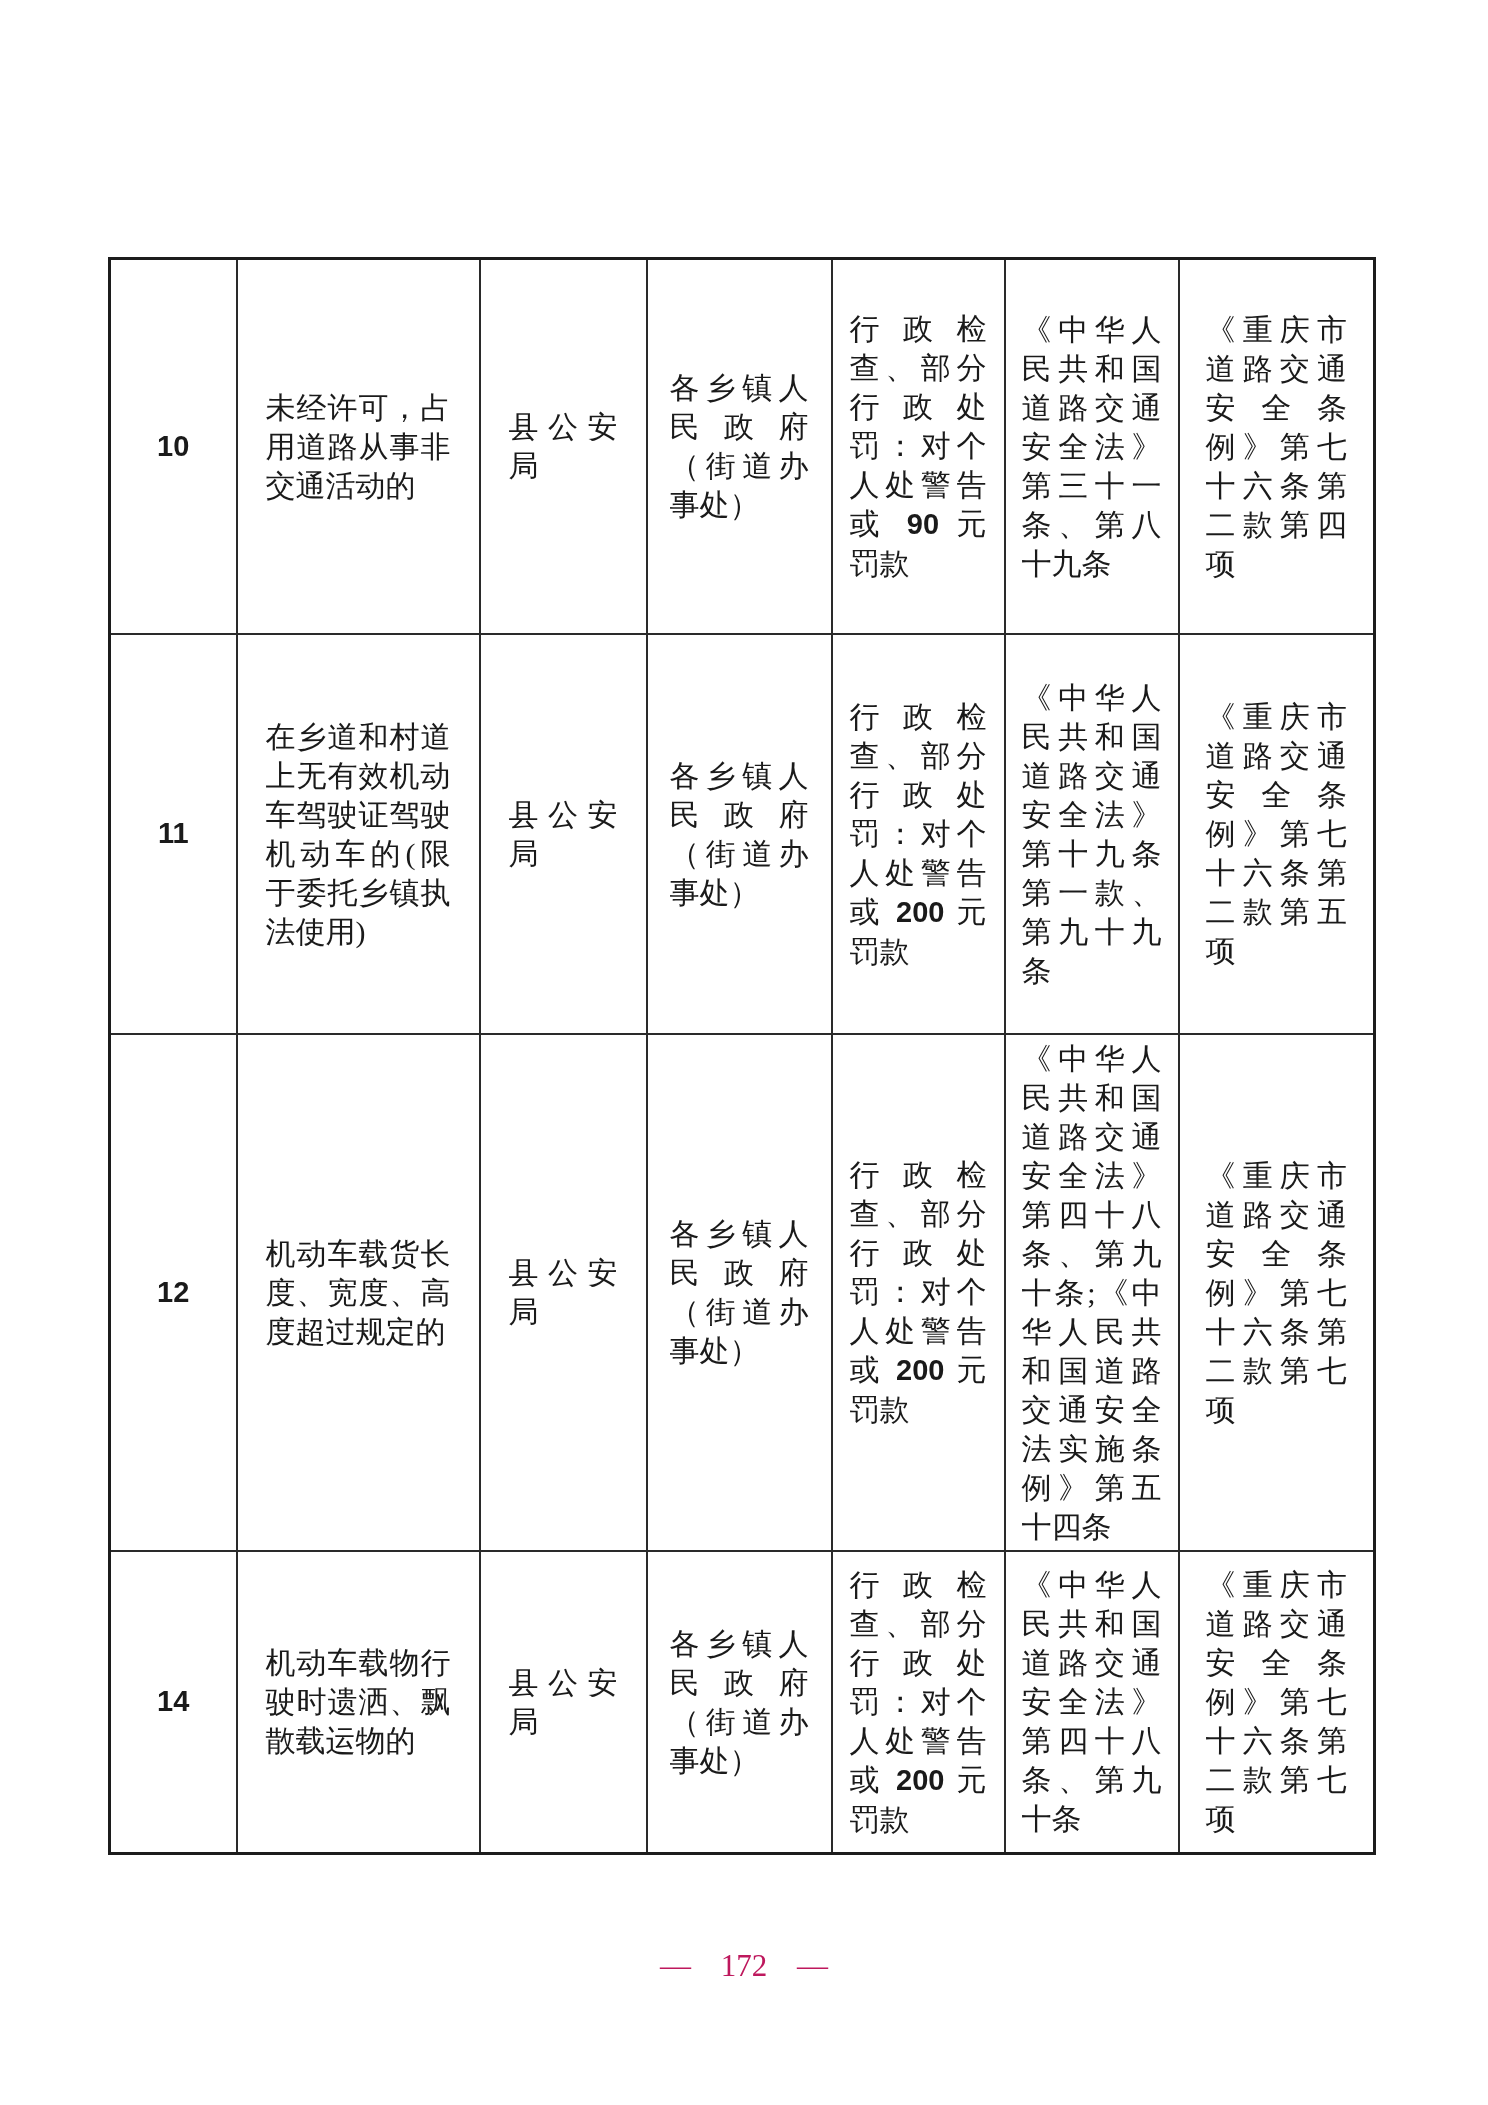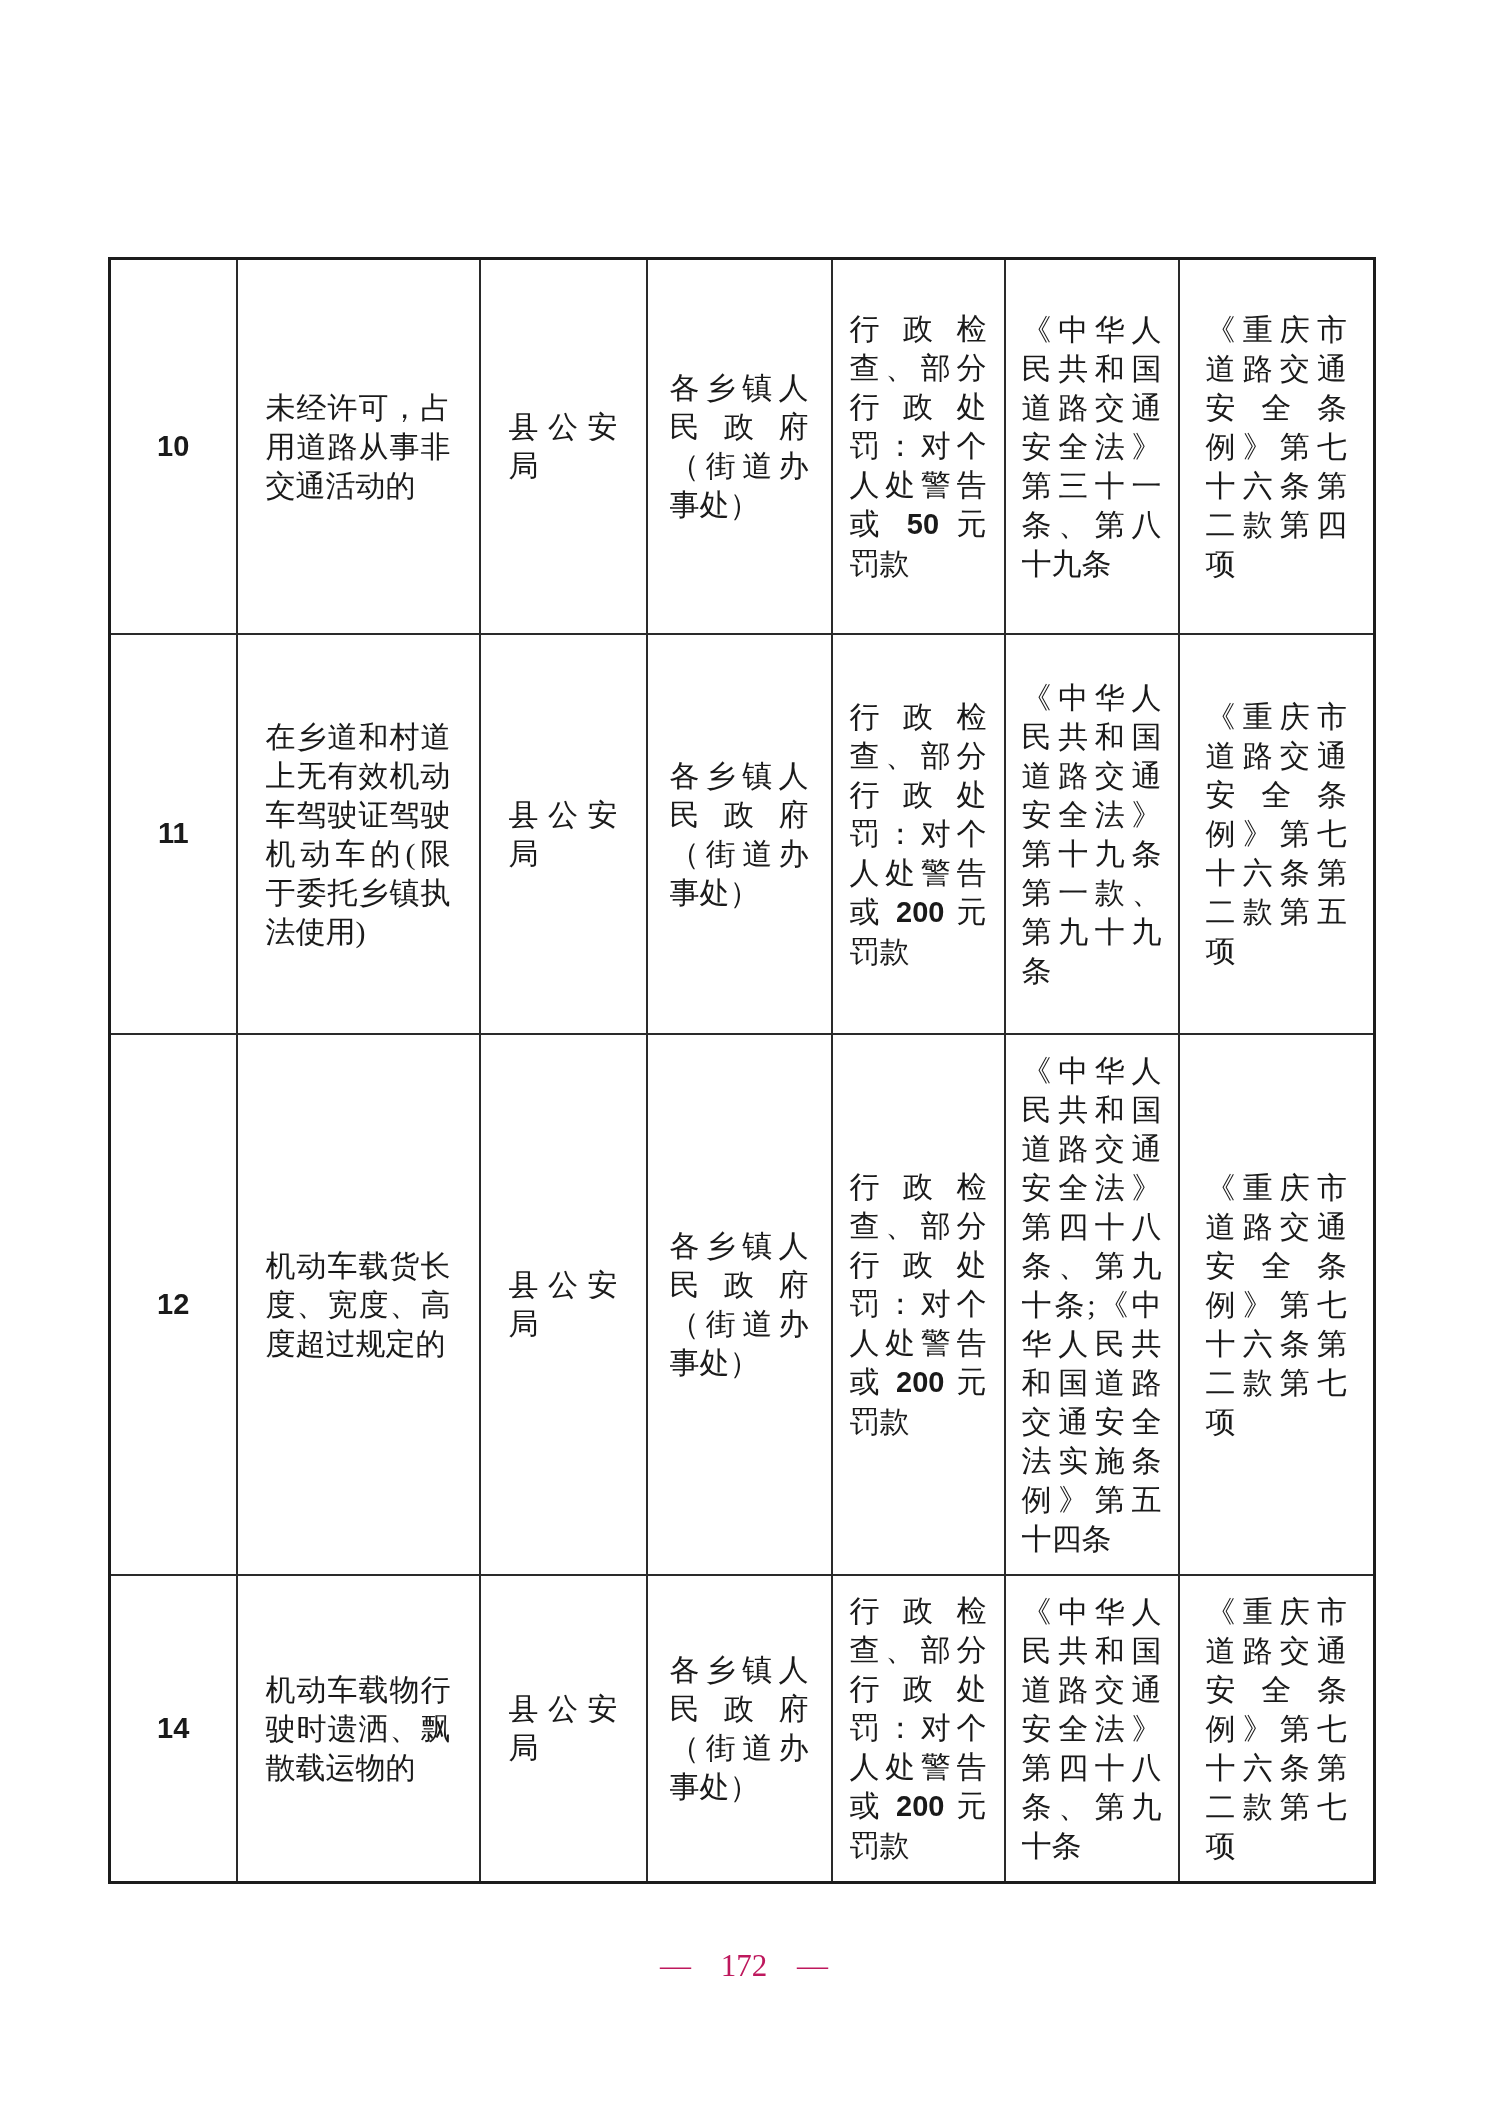--- a/index.html
+++ b/index.html
@@ -38,21 +38,21 @@
   td.num {
     text-align: center;
     font-family: "Liberation Sans", "DejaVu Sans", sans-serif;
     font-weight: 600;
     font-size: 29px;
   }
   td.violation { padding: 0 28px; }
   td.authority { padding: 8px 28px; }
   td.delegate  { padding: 0 22px; }
   td.penalty   { padding: 0 17px; }
-  td.law1      { padding: 16px 16px; }
+  td.law1      { padding: 4px 16px; }
   td.law2      { padding: 0 26px; }
 
   .amount {
     font-family: "Liberation Sans", "DejaVu Sans", sans-serif;
     font-weight: 600;
     font-size: 29px;
   }
   .page-footer {
     position: absolute;
     top: 1938px;
@@ -77,21 +77,21 @@
     <col style="width:173px">
     <col style="width:174px">
     <col style="width:196px">
   </colgroup>
   <tbody>
     <tr class="r0">
       <td class="num">10</td>
       <td class="violation">未经许可，占用道路从事非交通活动的</td>
       <td class="authority">县公安局</td>
       <td class="delegate">各乡镇人民政府（街道办事处）</td>
-      <td class="penalty"><span>行政检查、部分行政处罚：对个人处警告或 </span><span class="amount">50</span><span> 元罚款</span></td>
+      <td class="penalty"><span>行政检查、部分行政处罚：对个人处警告或 </span><span class="amount">90</span><span> 元罚款</span></td>
       <td class="law1">《中华人民共和国道路交通安全法》第三十一条、第八十九条</td>
       <td class="law2">《重庆市道路交通安全条例》第七十六条第二款第四项</td>
     </tr>
     <tr class="r1">
       <td class="num">11</td>
       <td class="violation">在乡道和村道上无有效机动车驾驶证驾驶机动车的(限于委托乡镇执法使用)</td>
       <td class="authority">县公安局</td>
       <td class="delegate">各乡镇人民政府（街道办事处）</td>
       <td class="penalty"><span>行政检查、部分行政处罚：对个人处警告或 </span><span class="amount">200</span><span> 元罚款</span></td>
       <td class="law1">《中华人民共和国道路交通安全法》第十九条第一款、第九十九条</td>

